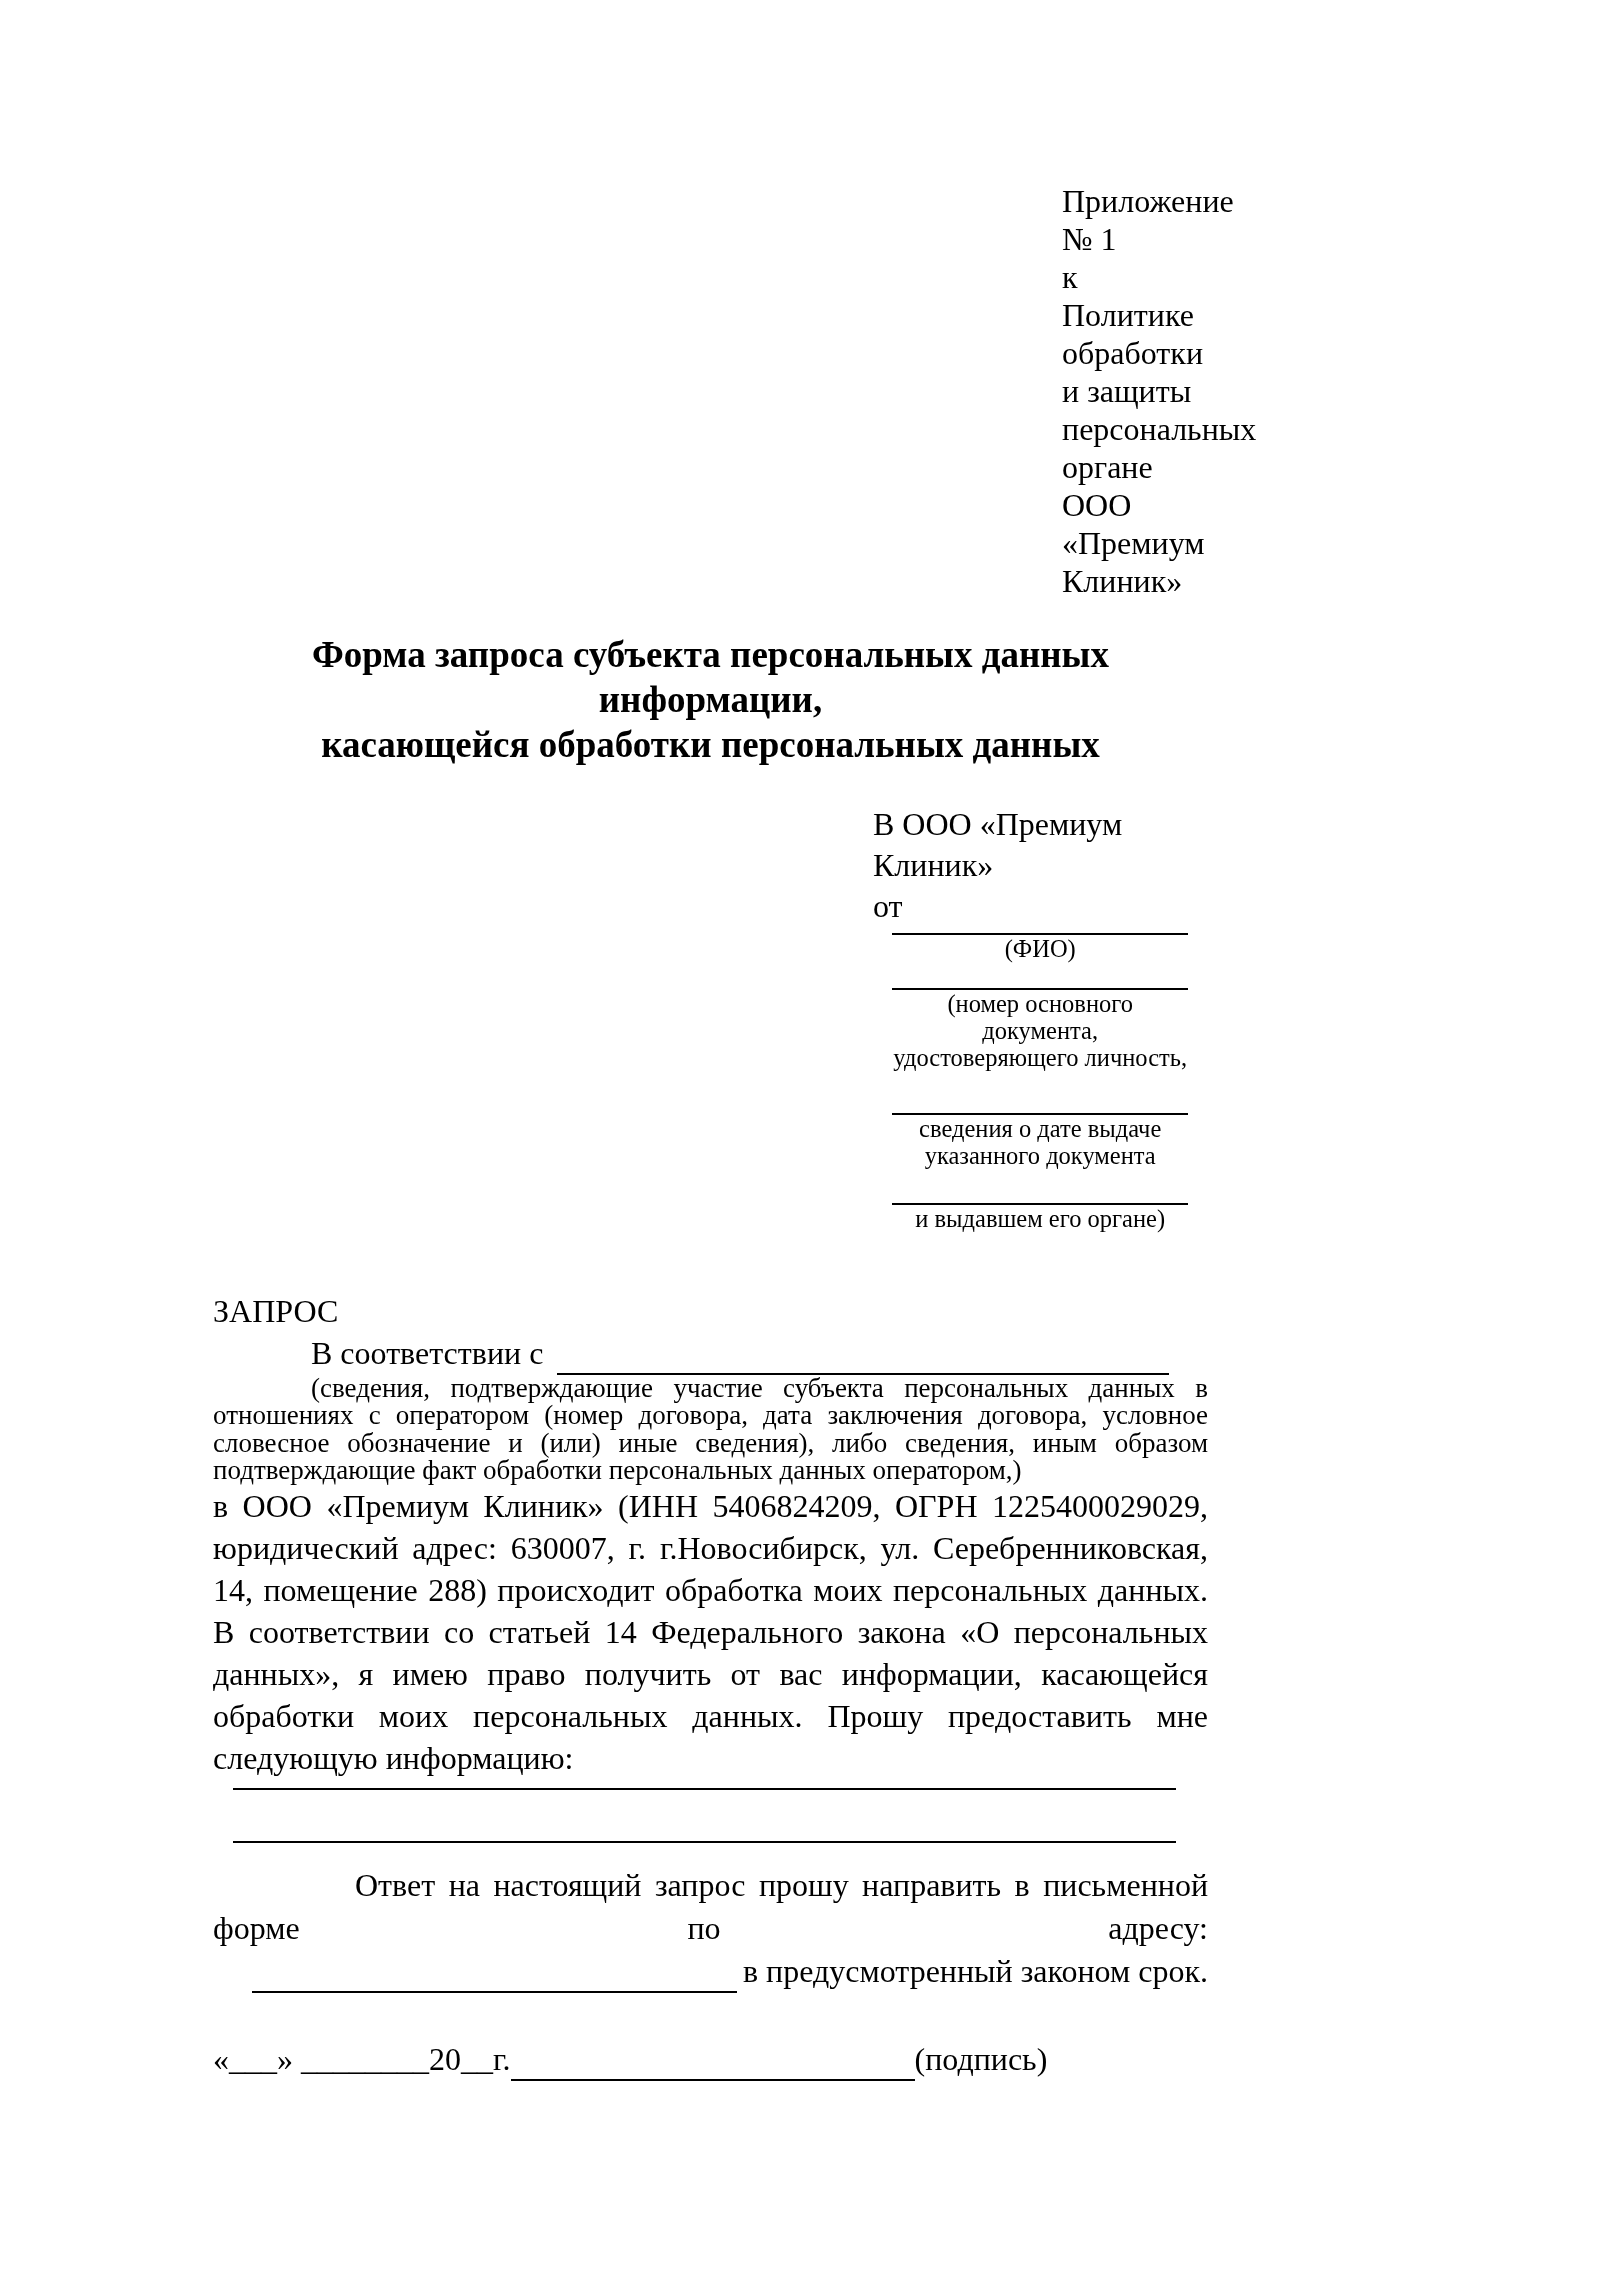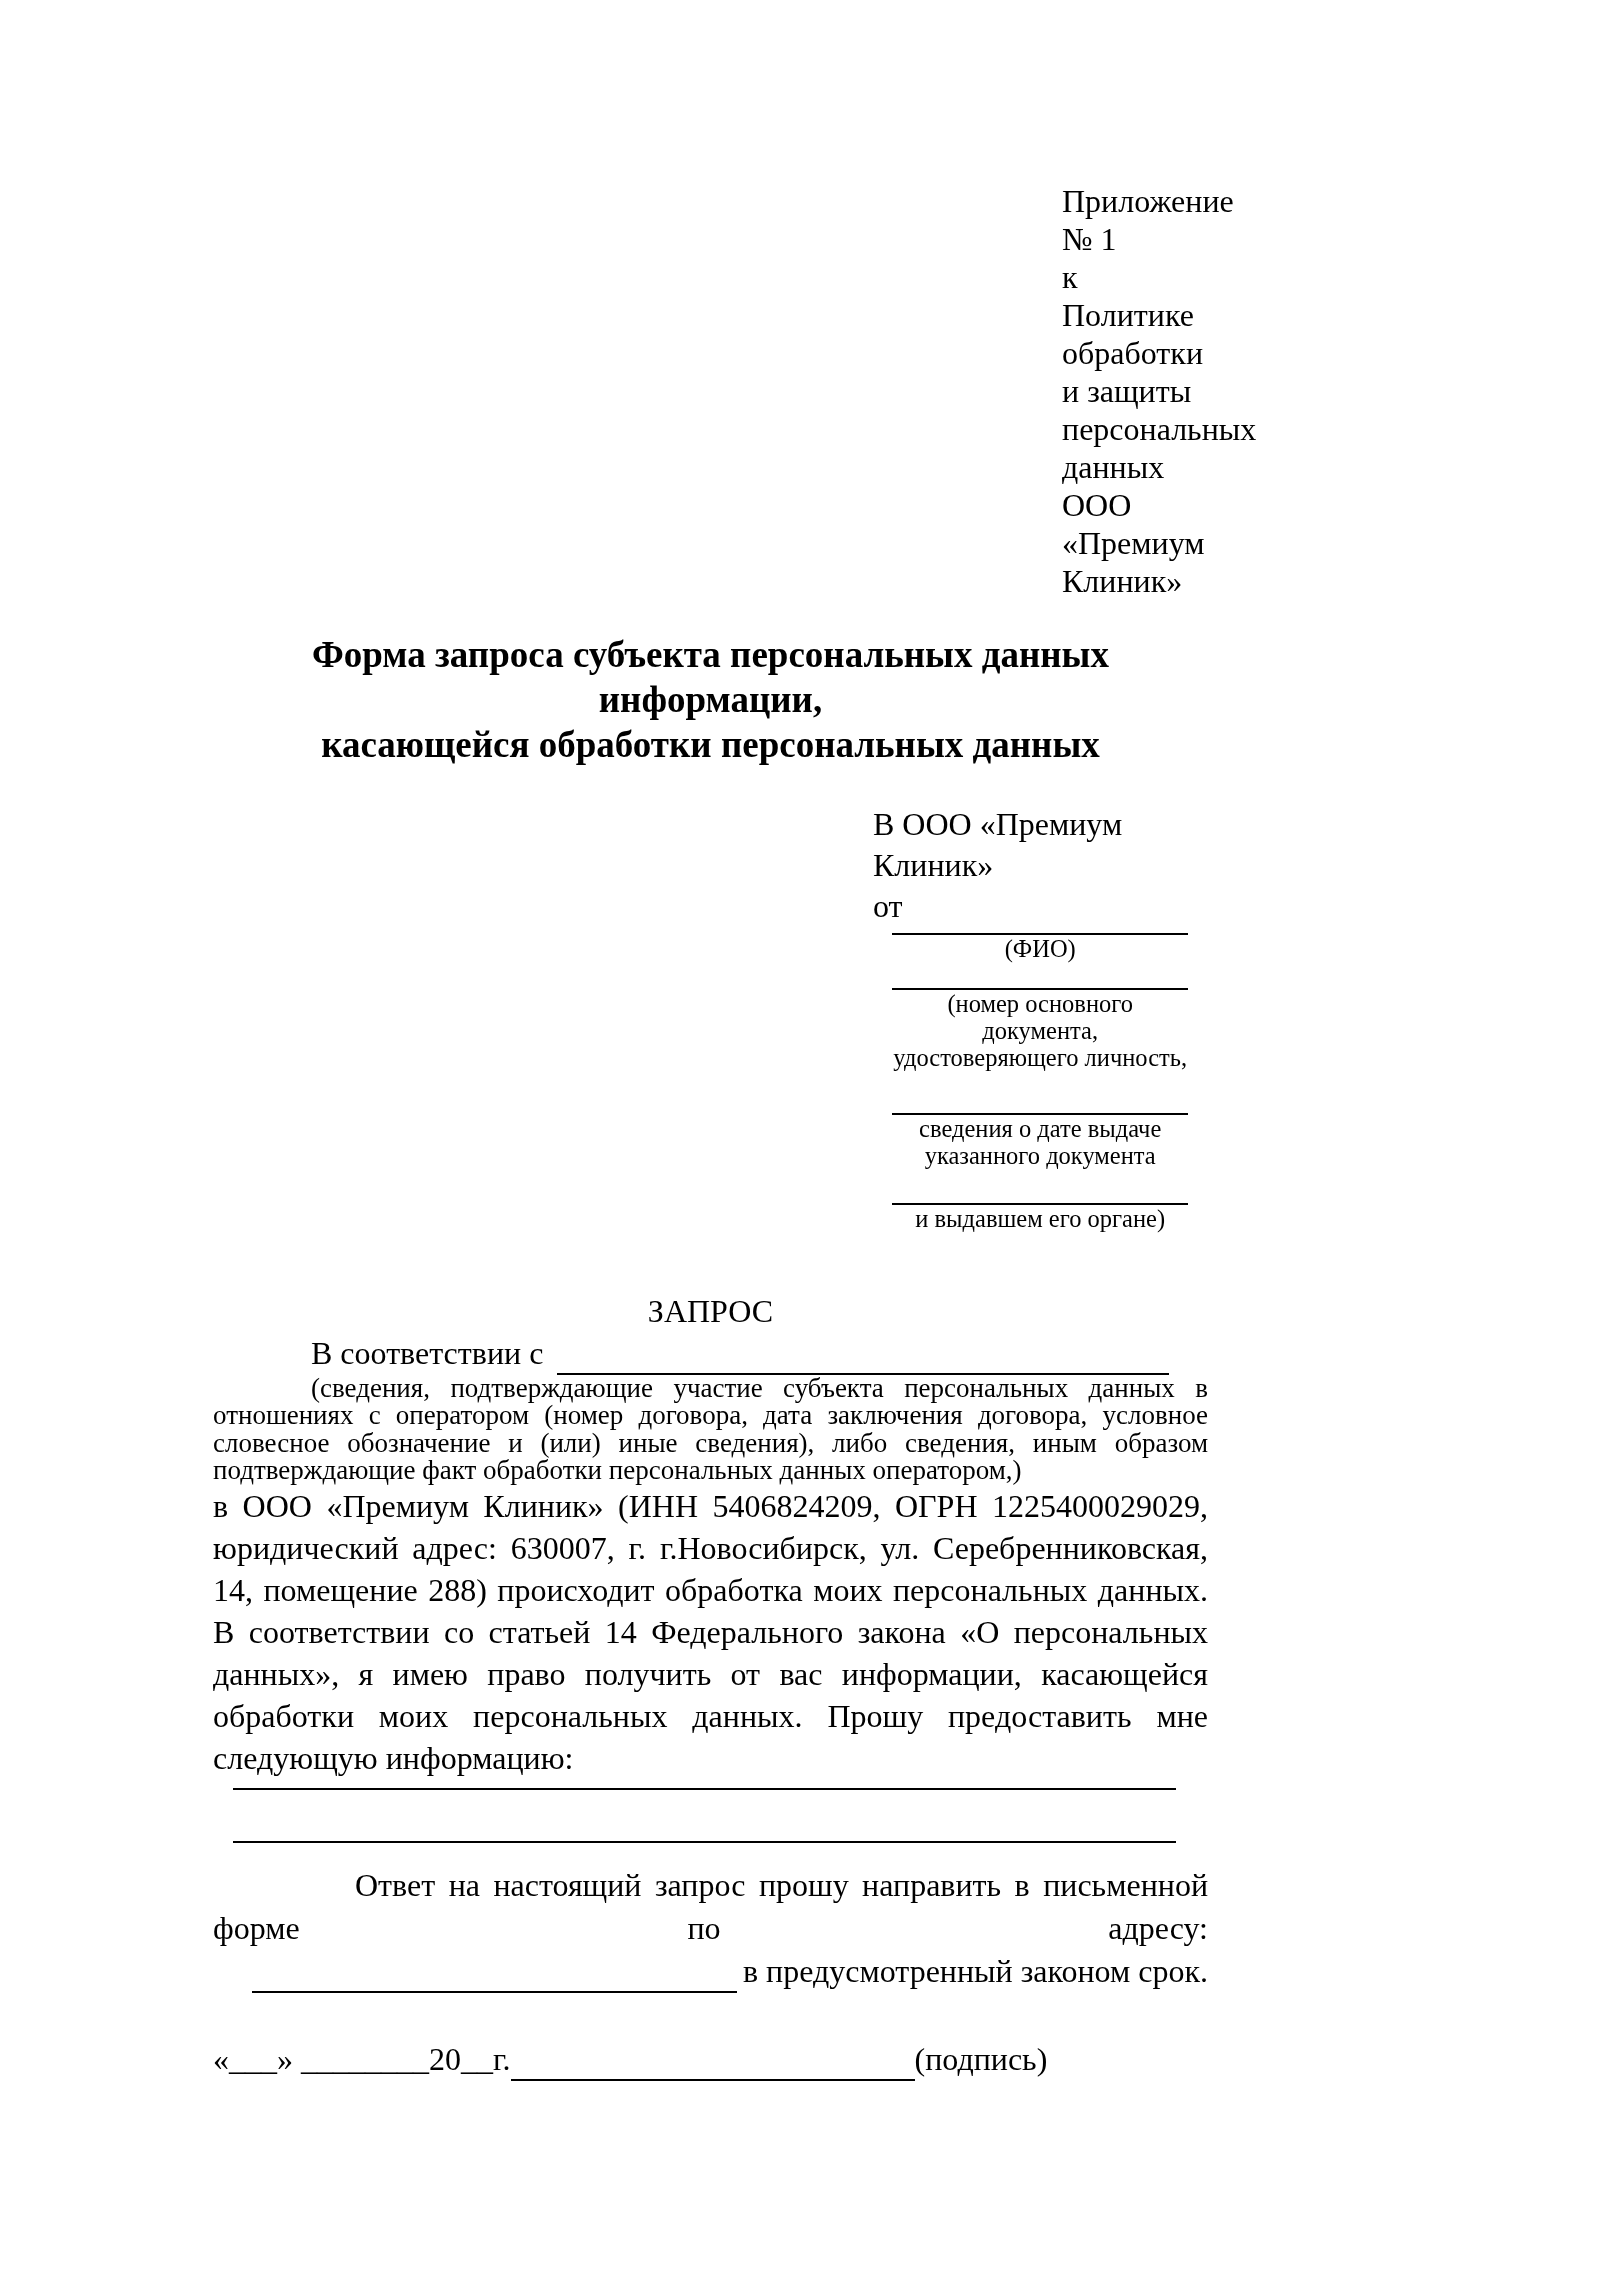--- a/index.html
+++ b/index.html
@@ -27,21 +27,21 @@
   .addressee-to, .from-label { margin-left:660px; line-height:41px; }
   .fields { margin-left:679px; margin-right:19.6px; }
   .field-line { border-bottom:2.9px solid #000; }
   .fl-1 { height:7.8px; }
   .fl-2 { height:27.4px; }
   .fl-3 { height:43px; }
   .fl-4 { height:35px; }
   .field-caption { text-align:center; font-size:24.5px; line-height:27.4px; }
 
   
-  .request-heading { margin-top:59px; text-align:center; line-height:41px; }
+  .request-heading { margin-top:59px; text-align:left; line-height:41px; }
   .compliance { display:flex; align-items:flex-end; line-height:43px; padding-left:98px; margin-right:39px; }
   .compliance-label { white-space:nowrap; }
   .compliance-line { flex:1; border-bottom:2.9px solid #000; height:37px; margin-left:13.7px; }
   .compliance-caption { font-size:27px; line-height:27.4px; text-align:justify; text-indent:98px; }
   .request-body { text-align:justify; line-height:42px; }
 
   .rule { border-bottom:2.9px solid #000; margin-left:19.6px; margin-right:32px; }
   .rule-1 { margin-top:9.8px; height:0; }
   .rule-2 { margin-top:51px; height:0; }
 
@@ -58,21 +58,21 @@
 </style>
 </head>
 <body>
 
 <div class="page">
   <div class="content">
 
     <div class="appendix">
       <div>Приложение № 1</div>
       <div>к Политике обработки и защиты</div>
-      <div>персональных данных</div>
+      <div>персональных органе</div>
       <div>ООО «Премиум Клиник»</div>
     </div>
 
     <div class="doc-title">
       <div>Форма запроса субъекта персональных данных информации,</div>
       <div>касающейся обработки персональных данных</div>
     </div>
 
     <div class="addressee">
       <div class="addressee-to">В ООО «Премиум Клиник»</div>

